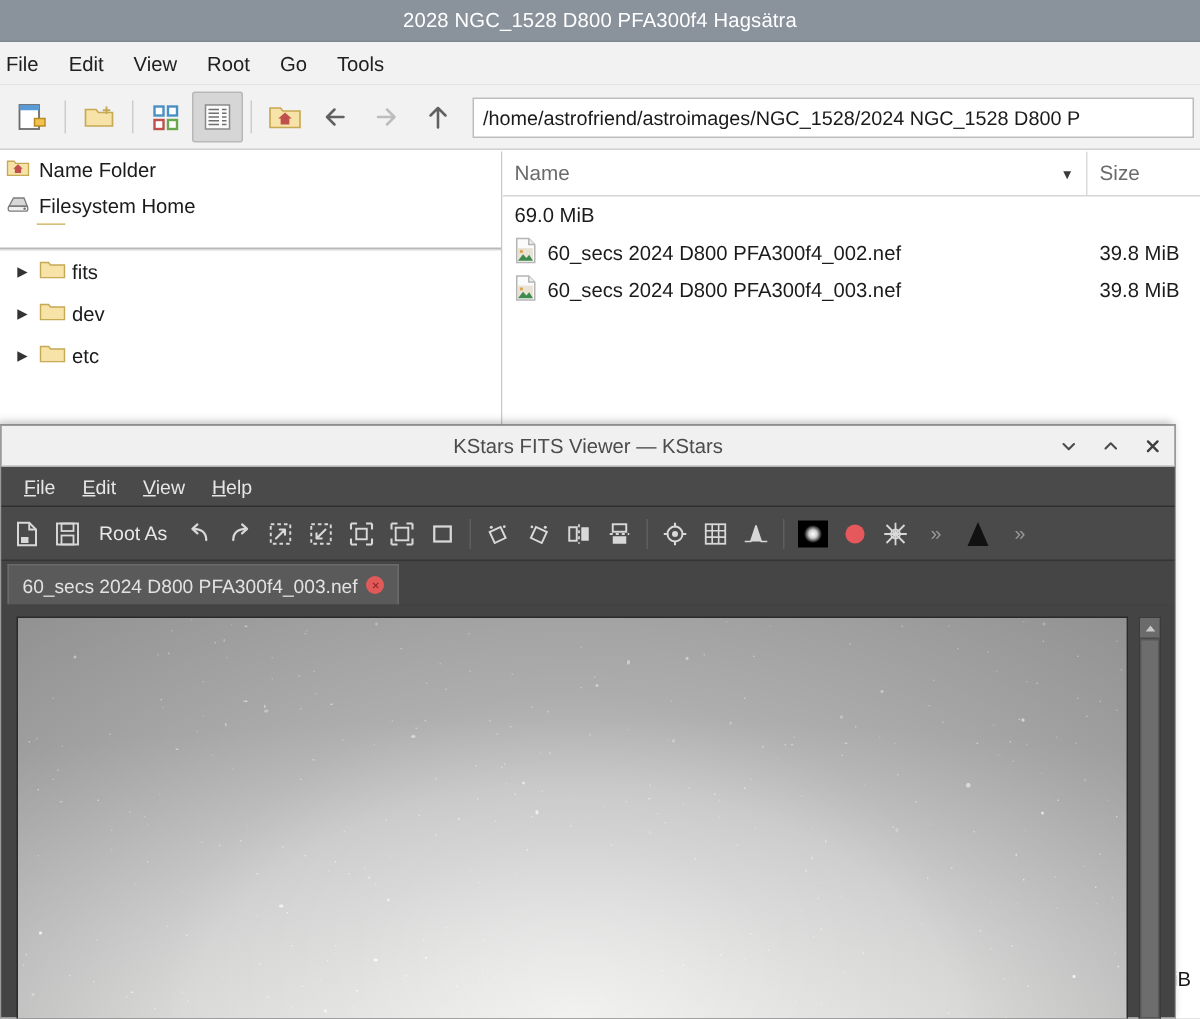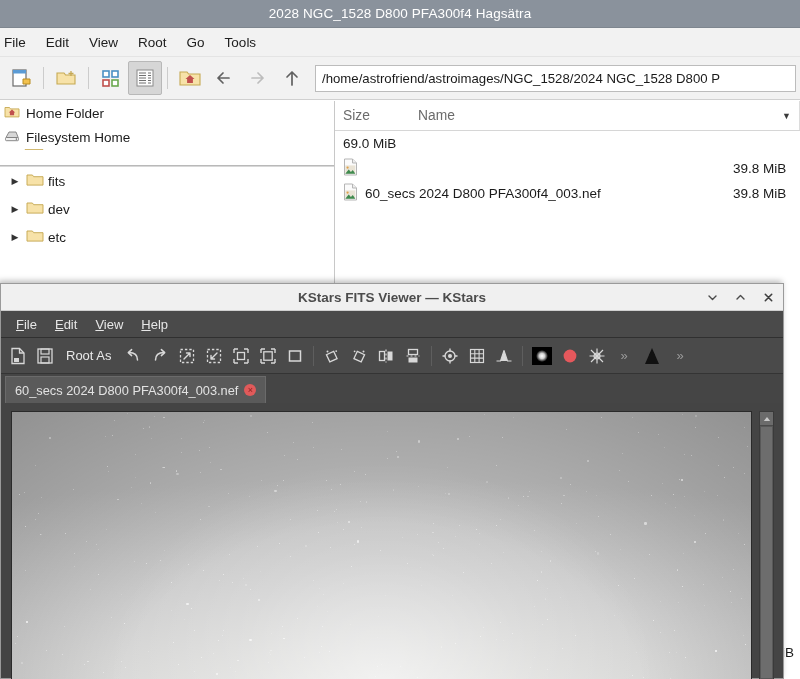--- a/index.html
+++ b/index.html
@@ -108,21 +108,20 @@
   .kv-window {
     position: absolute; left: 0; top: 283px; width: 784px; height: 396px;
     background: #3b3b3b;
     border: 1px solid #9a9a9a;
     box-shadow: -2px -2px 6px rgba(0,0,0,.28);
   }
   .kv-titlebar {
     height: 27px; background: #f0f0f0;
     display: flex; align-items: center; position: relative;
     border-bottom: 1px solid #cfcfcf;
-    font-weight: bold;
   }
   .kv-title {
     position: absolute; left: 0; right: 0; text-align: center;
     font-size: 13.5px; color: #4c4c4c;
   }
   .kv-winbtns { position: absolute; right: 6px; display: flex; gap: 10px; align-items: center; }
   .kv-winbtn { width: 18px; height: 18px; display:flex; align-items:center; justify-content:center;
     color: #4a4a4a; font-size: 13px; cursor: default; }
 
   .kv-menubar {
@@ -280,21 +279,21 @@
     <div class="fm-body">
 
       <div class="fm-sidebar">
         <div class="place-row">
           <span>
             <svg width="16" height="16" viewBox="0 0 16 16">
               <path d="M1 3.5 h4.5 l1 1.4 H15 v8 H1z" fill="#f7e2a8" stroke="#c6a953" stroke-width=".9"></path>
               <path d="M8 5.5 l3.2 3 h-1.1 v2.8 H5.9 V8.5 H4.8z" fill="#c0504d"></path>
             </svg>
           </span>
-          <span>Home Folder</span>
+          <span>Name Folder</span>
         </div>
         <div class="place-row">
           <span>
             <svg width="16" height="16" viewBox="0 0 16 16">
               <path d="M2 9.5 L5 4 h7 l2.2 5.5z" fill="#d7d7d7" stroke="#7d7d7d" stroke-width=".9"></path>
               <rect x="1.5" y="9.5" width="13" height="3.2" rx="1" fill="#efefef" stroke="#7d7d7d" stroke-width=".9"></rect>
               <circle cx="12.4" cy="11.1" r=".8" fill="#6d6d6d"></circle>
             </svg>
           </span>
           <span>Filesystem Home</span>
@@ -333,44 +332,45 @@
             <svg width="18" height="15" viewBox="0 0 18 15">
               <path d="M1 3 h5.4 l1.3 1.7 H17 v8.4 H1z" fill="#f7e2a8" stroke="#c6a953" stroke-width=".95"></path>
             </svg>
           </span>
           <span>etc</span>
         </div>
       </div>
 
       <div class="fm-list">
         <div class="list-header">
-          <div class="hdr-cell hdr-size">
-            <span>Size</span>
-          </div>
           <div class="hdr-cell hdr-name">
             <span>Name</span>
             <span class="sort-caret">▼</span>
+          </div>
+          <div class="hdr-cell hdr-size">
+            <span>Size</span>
           </div>
         </div>
 
         <div class="file-row">
           <div class="f-size">69.0 MiB</div>
         </div>
 
         <div class="file-row">
           <div class="f-name">
             <span>
               <svg width="15" height="18" viewBox="0 0 15 18">
                 <path d="M1.5 1 h8 L13.5 5 v12 h-12z" fill="#fbfbfb" stroke="#b5b5b5" stroke-width="1"></path>
                 <path d="M9.5 1 v4 h4" fill="#eeeeee" stroke="#b5b5b5" stroke-width="1"></path>
                 <rect x="2.3" y="7.4" width="10" height="8.4" fill="#e9e3d5"></rect>
                 <circle cx="4.6" cy="9.6" r="1.1" fill="#e0a04a"></circle>
                 <path d="M2.3 15.8 l3.4-4.3 2.2 2.5 1.9-2.1 2.5 3.9z" fill="#3f8a4e"></path>
               </svg>
             </span>
+            <span>60_secs 2024 D800 PFA300f4_002.nef</span>
           </div>
           <div class="f-size">39.8 MiB</div>
         </div>
 
         <div class="file-row">
           <div class="f-name">
             <span>
               <svg width="15" height="18" viewBox="0 0 15 18">
                 <path d="M1.5 1 h8 L13.5 5 v12 h-12z" fill="#fbfbfb" stroke="#b5b5b5" stroke-width="1"></path>
                 <path d="M9.5 1 v4 h4" fill="#eeeeee" stroke="#b5b5b5" stroke-width="1"></path>

